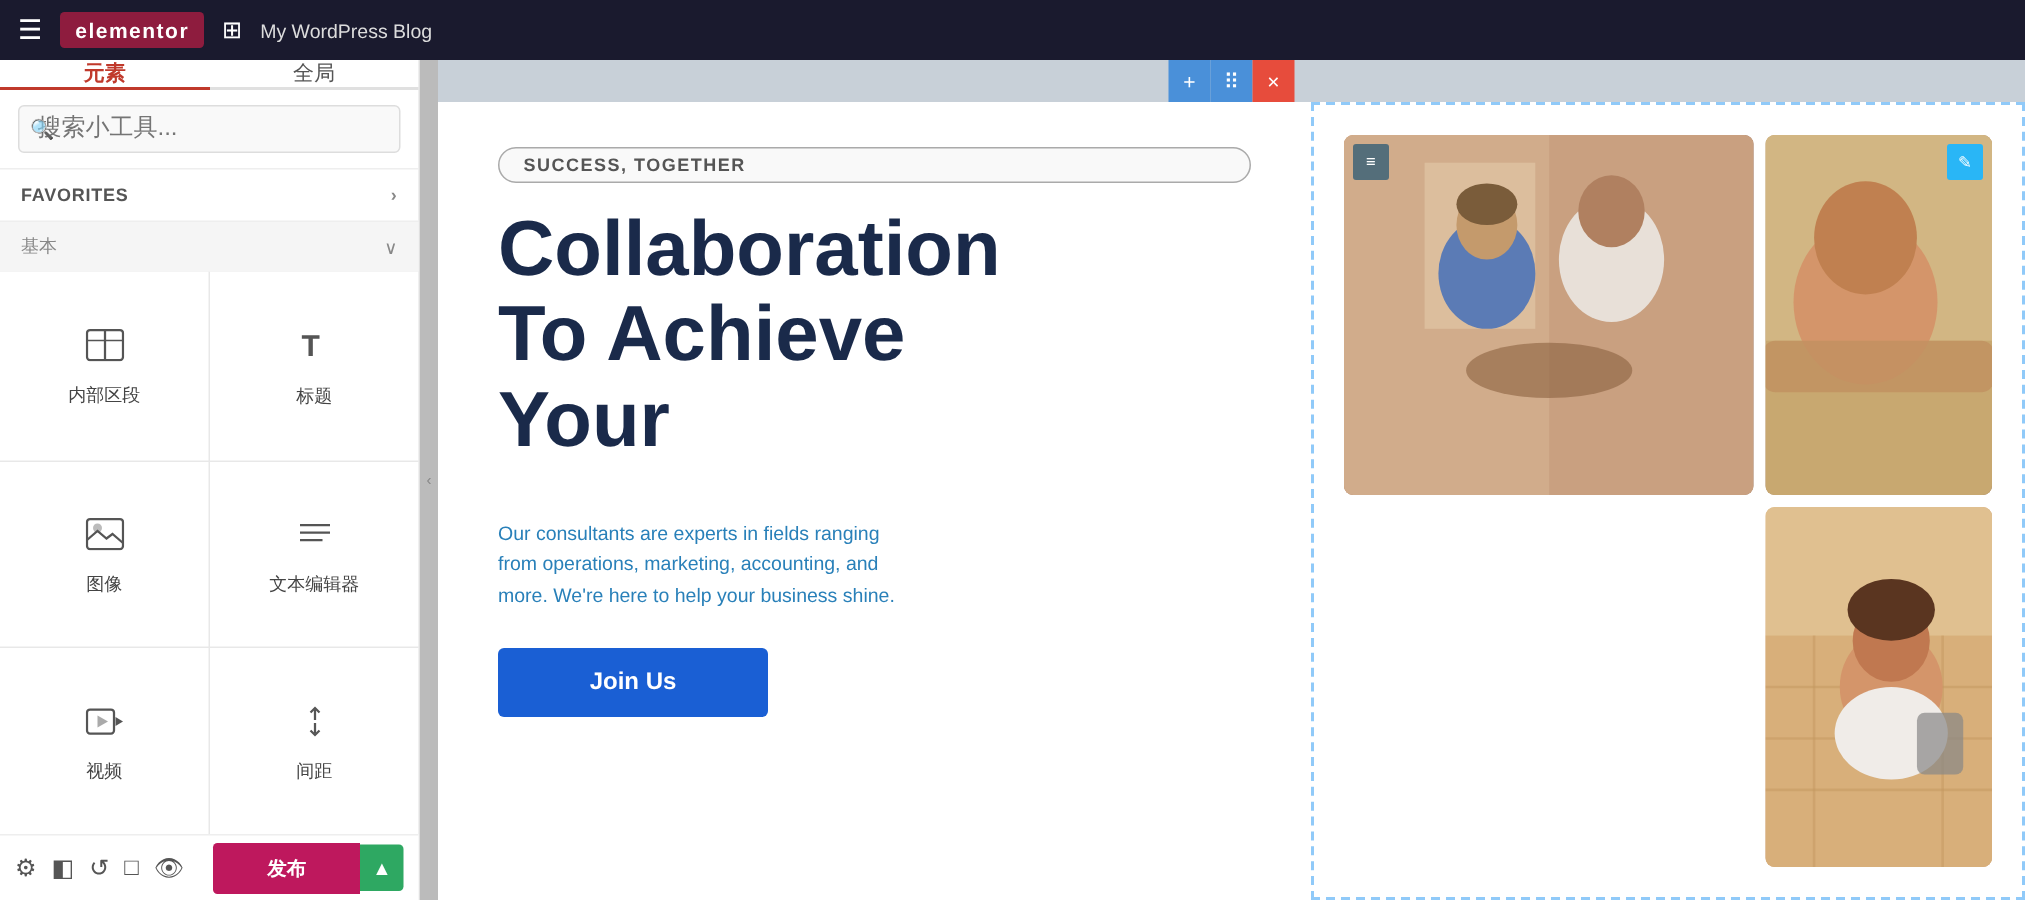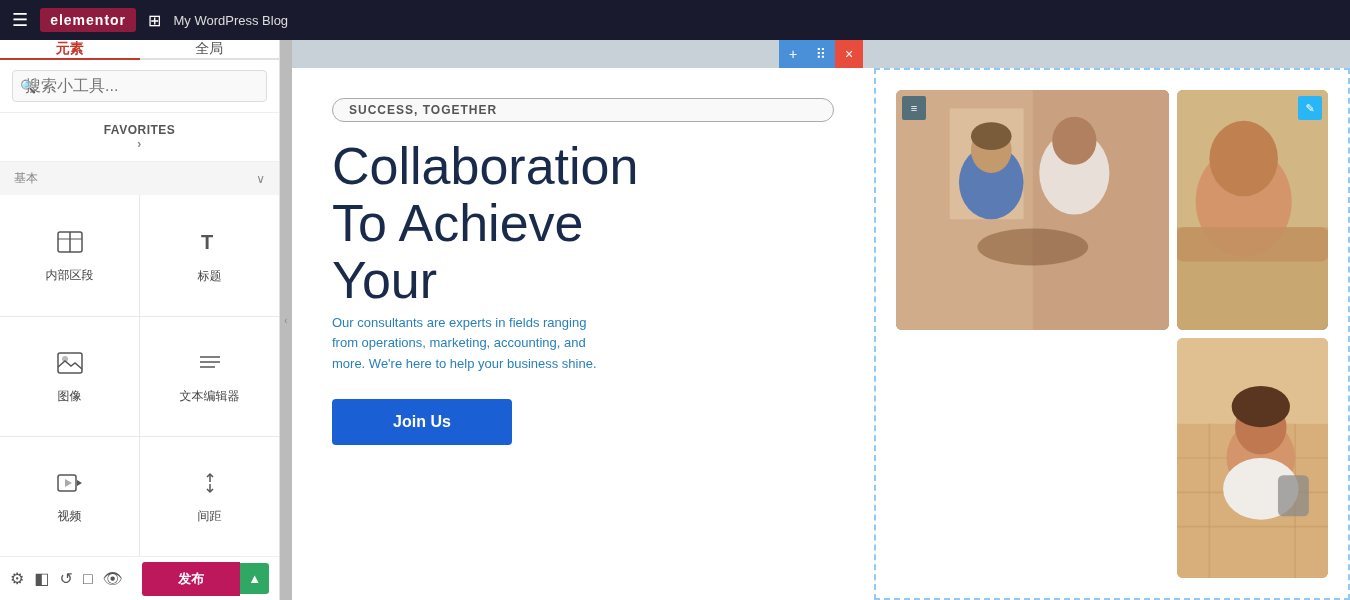--- a/index.html
+++ b/index.html
@@ -111,21 +111,20 @@
     .sidebar-favorites {
       display: flex;
       align-items: center;
       justify-content: space-between;
       padding: 10px 14px;
       font-size: 12px;
       color: #555;
       font-weight: bold;
       letter-spacing: 0.5px;
       border-bottom: 1px solid #eee;
-      flex-direction: column;
     }
     .sidebar-favorites-arrow {
       color: #888;
       font-size: 12px;
     }
 
     .sidebar-section-title {
       padding: 8px 14px;
       font-size: 12px;
       color: #888;
@@ -278,24 +277,24 @@
       font-size: 12px;
       color: #555;
       font-weight: bold;
       letter-spacing: 1px;
       margin-bottom: 16px;
       background: #f9f9f9;
     }
 
     .hero-title {
       font-size: 52px;
-      font-weight: 400;
+      font-weight: 700;
       color: #1a2a4a;
       line-height: 1.1;
-      margin-bottom: 3px;
+      margin-bottom: 36px;
     }
 
     .hero-description {
       font-size: 13px;
       color: #2980b9;
       line-height: 1.6;
       max-width: 280px;
       margin-bottom: 24px;
     }
 

